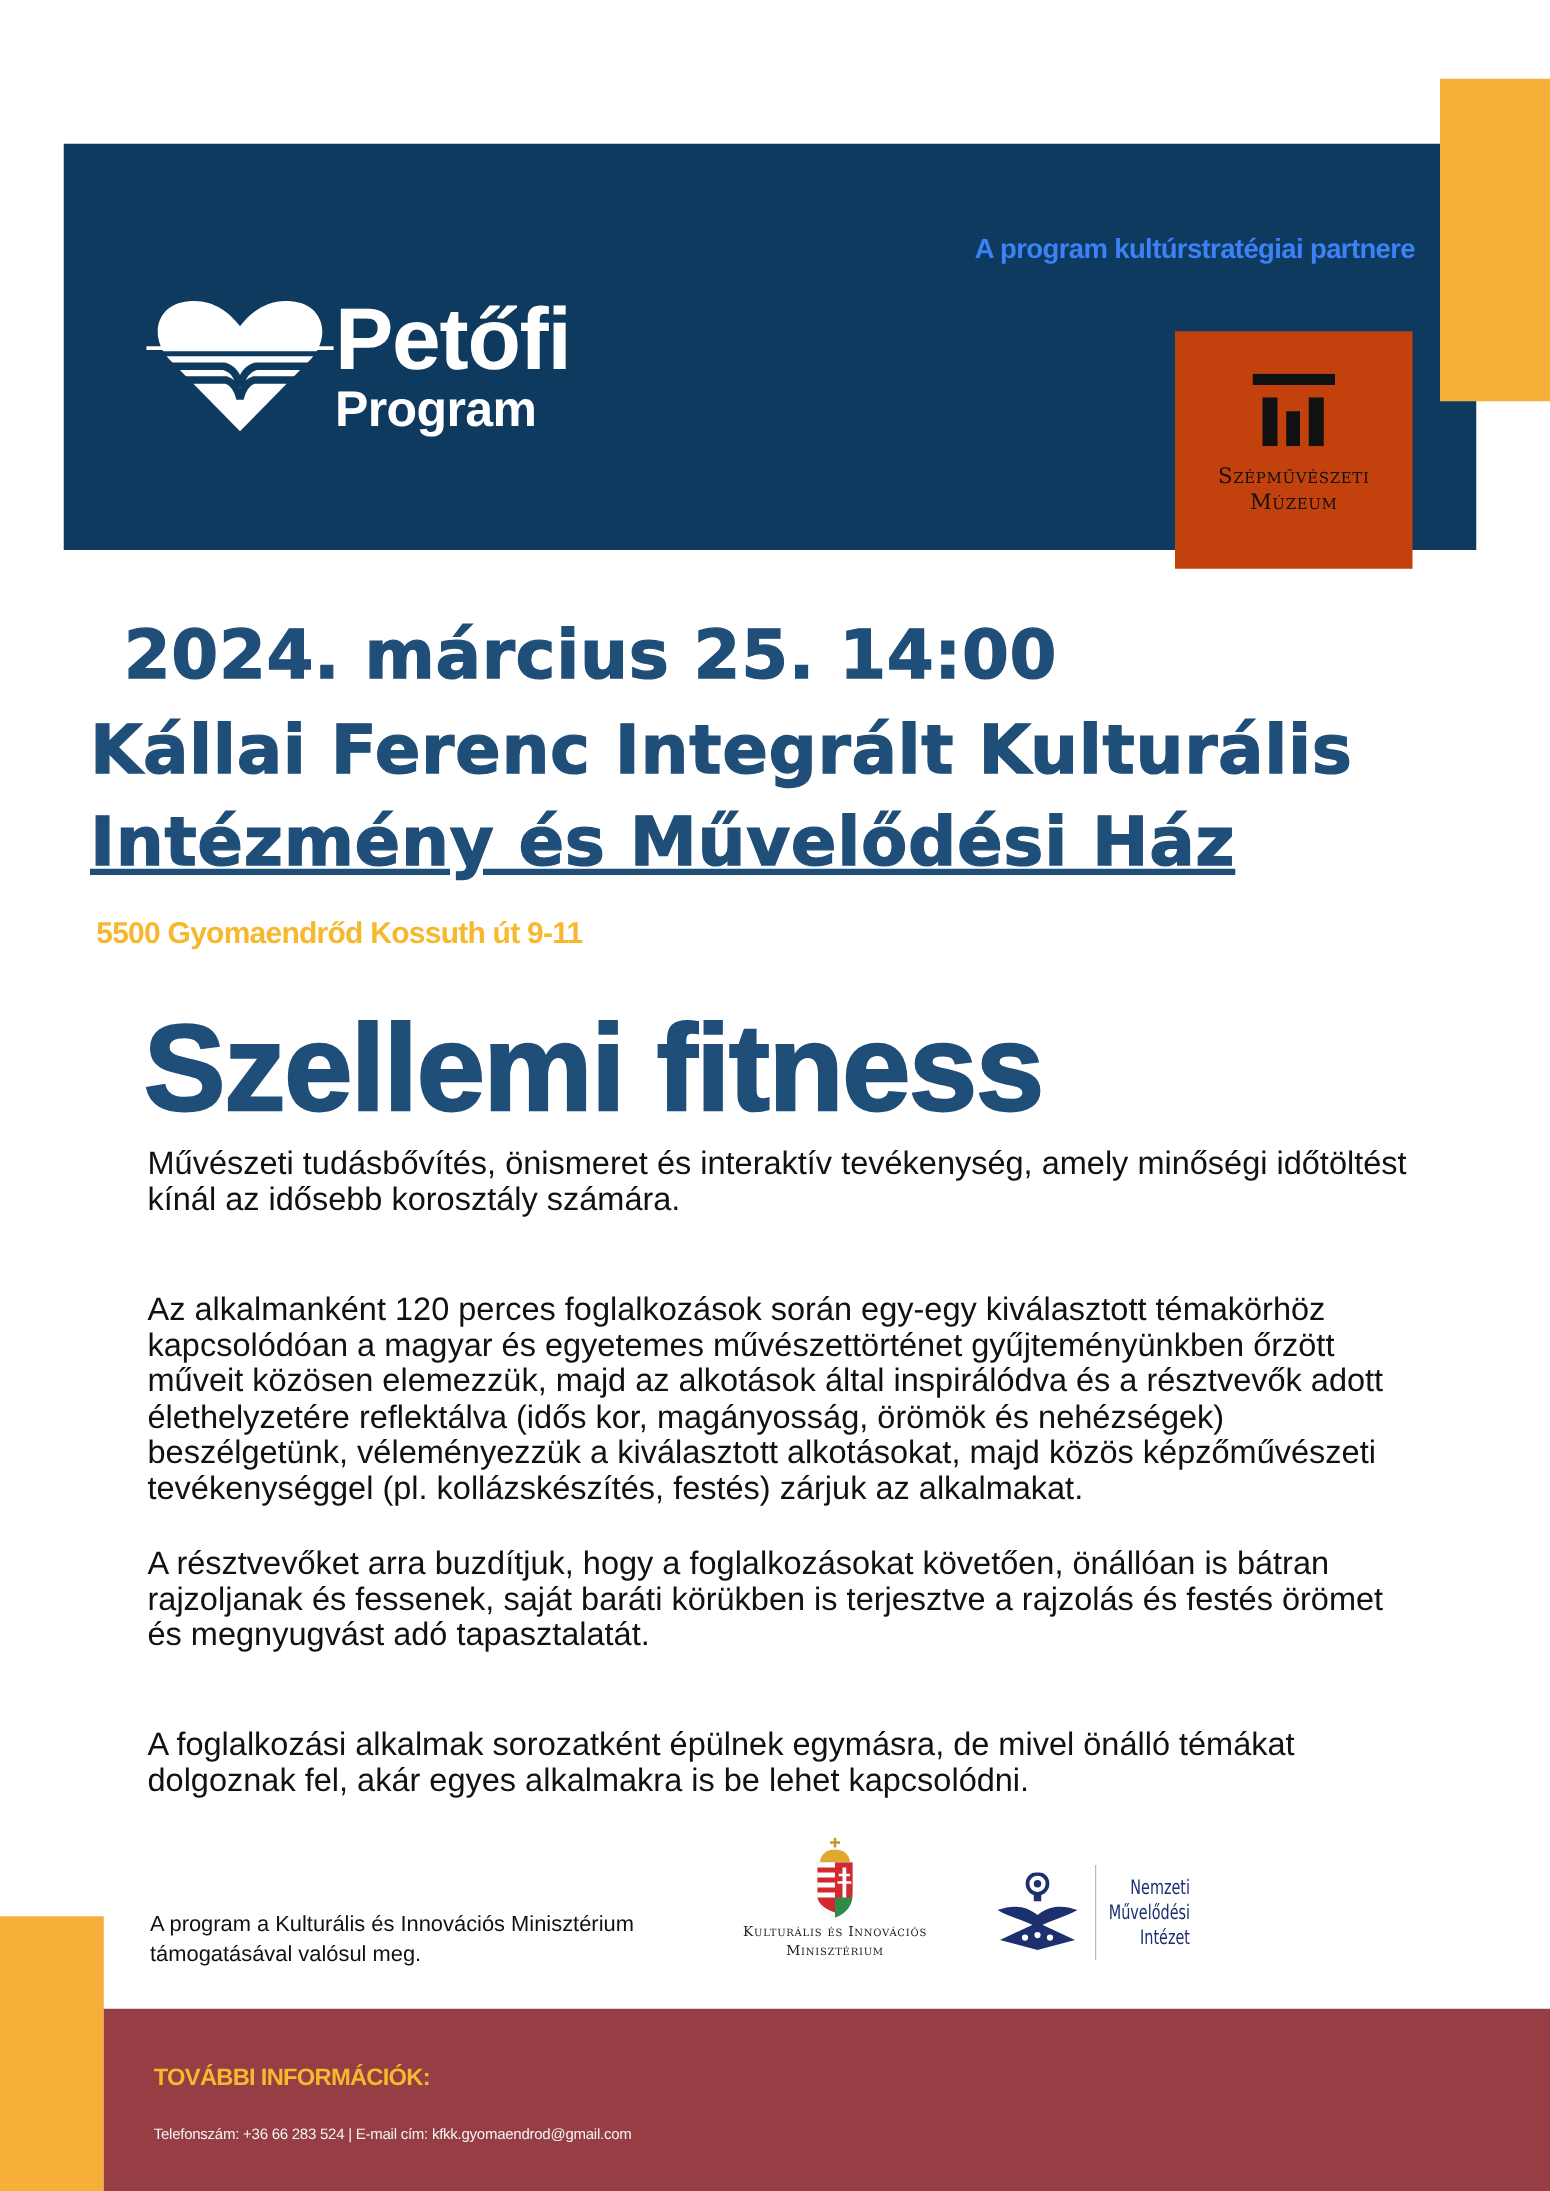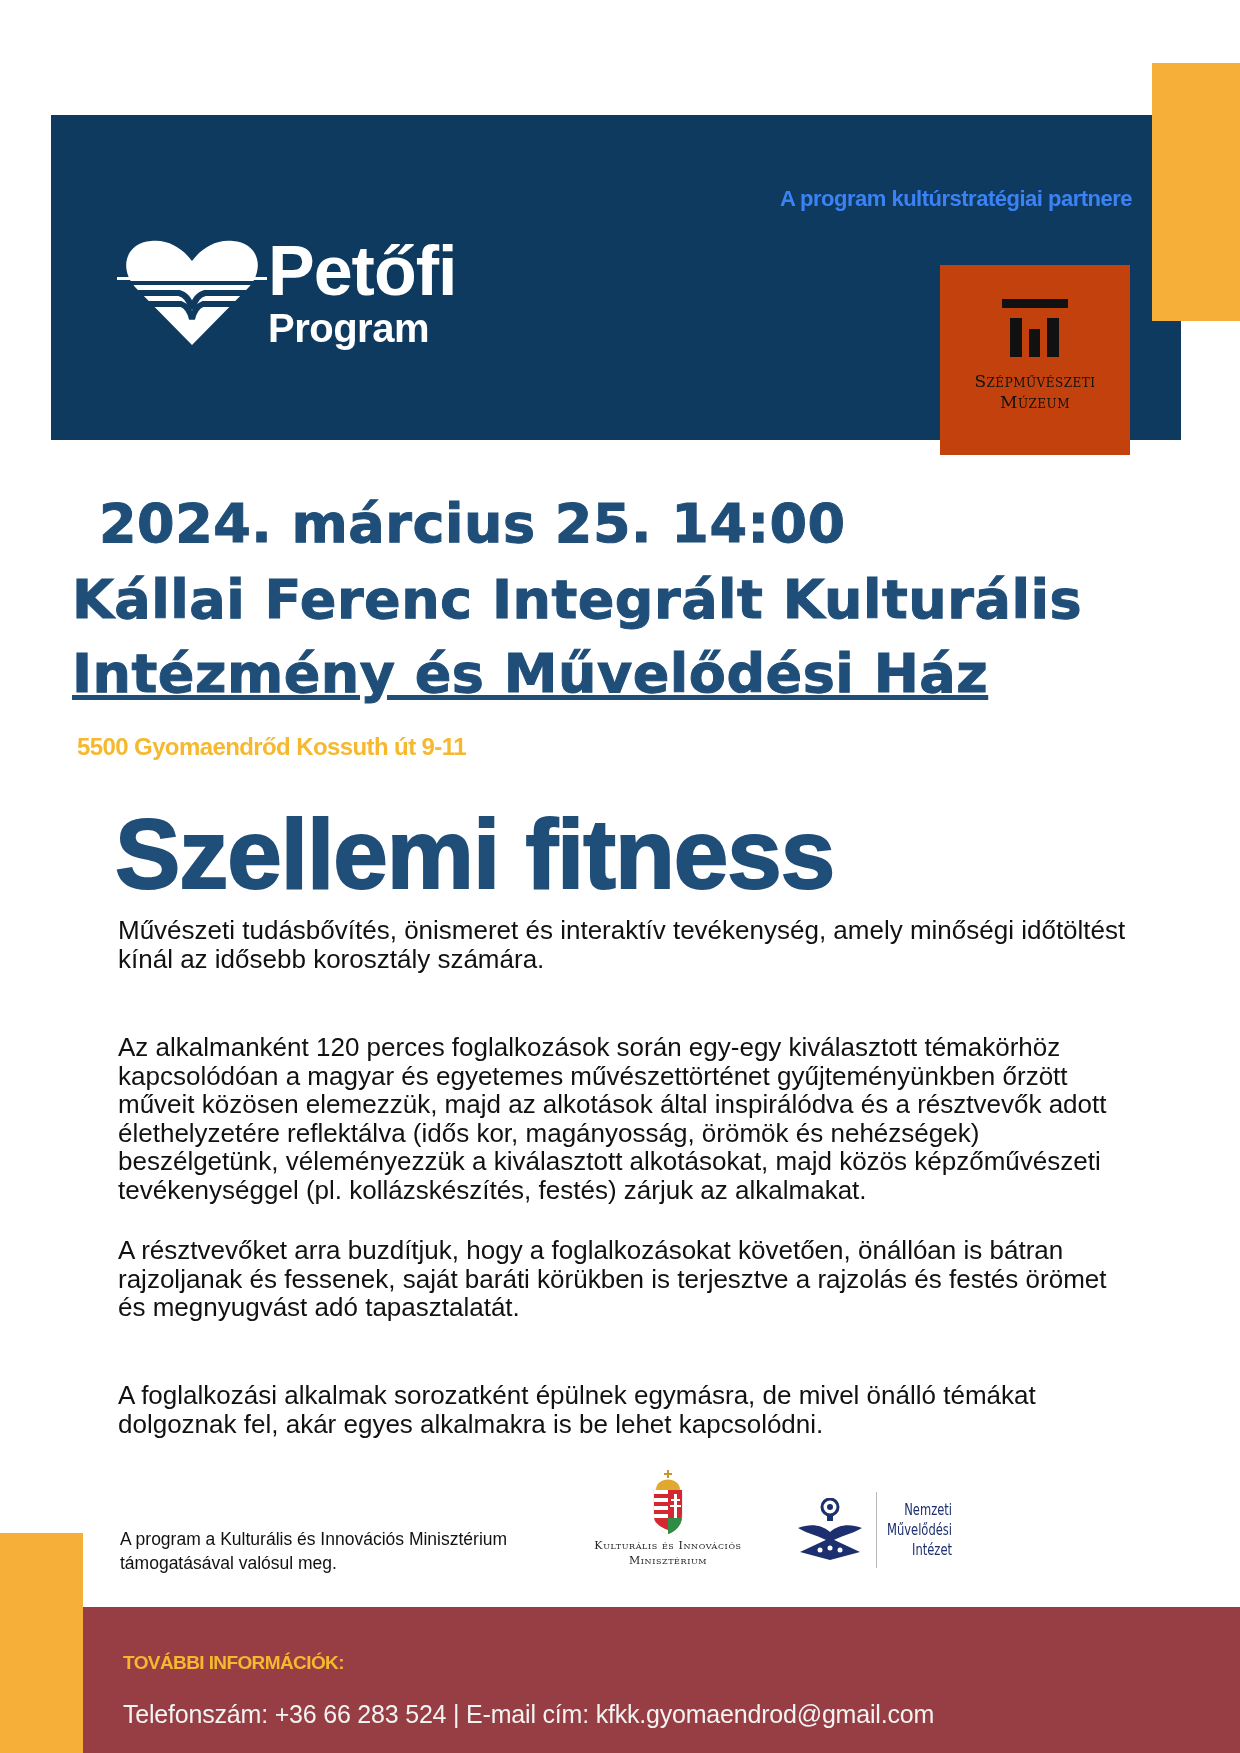--- a/index.html
+++ b/index.html
@@ -79,21 +79,21 @@
     color: #1c2f6e; font-family: "DejaVu Sans", sans-serif; font-size: 16px; line-height: 20px;
     transform: scaleX(0.72); transform-origin: left center; white-space: nowrap;
   }
 
   
   .footer { left: 83px; top: 1607px; width: 1157px; height: 146px; background: #963e44; }
   .footer-heading {
     left: 123px; top: 1652px; color: #f5b82e; font-size: 19px; font-weight: 700; letter-spacing: -0.6px;
   }
   .footer-contact {
-    left: 123px; top: 1700px; color: #f3f3f3; font-size: 25px; letter-spacing: -0.2px;
+    left: 123px; top: 1700px; color: #f3f3f3; font-size: 12px; letter-spacing: -0.2px;
   }
 </style>
 </head>
 <body>
 
 <div class="abs header-band"></div>
 <div class="abs accent-top-right"></div>
 
 <div class="abs petofi-logo">
   <svg class="petofi-heart" viewBox="0 0 150 110">

